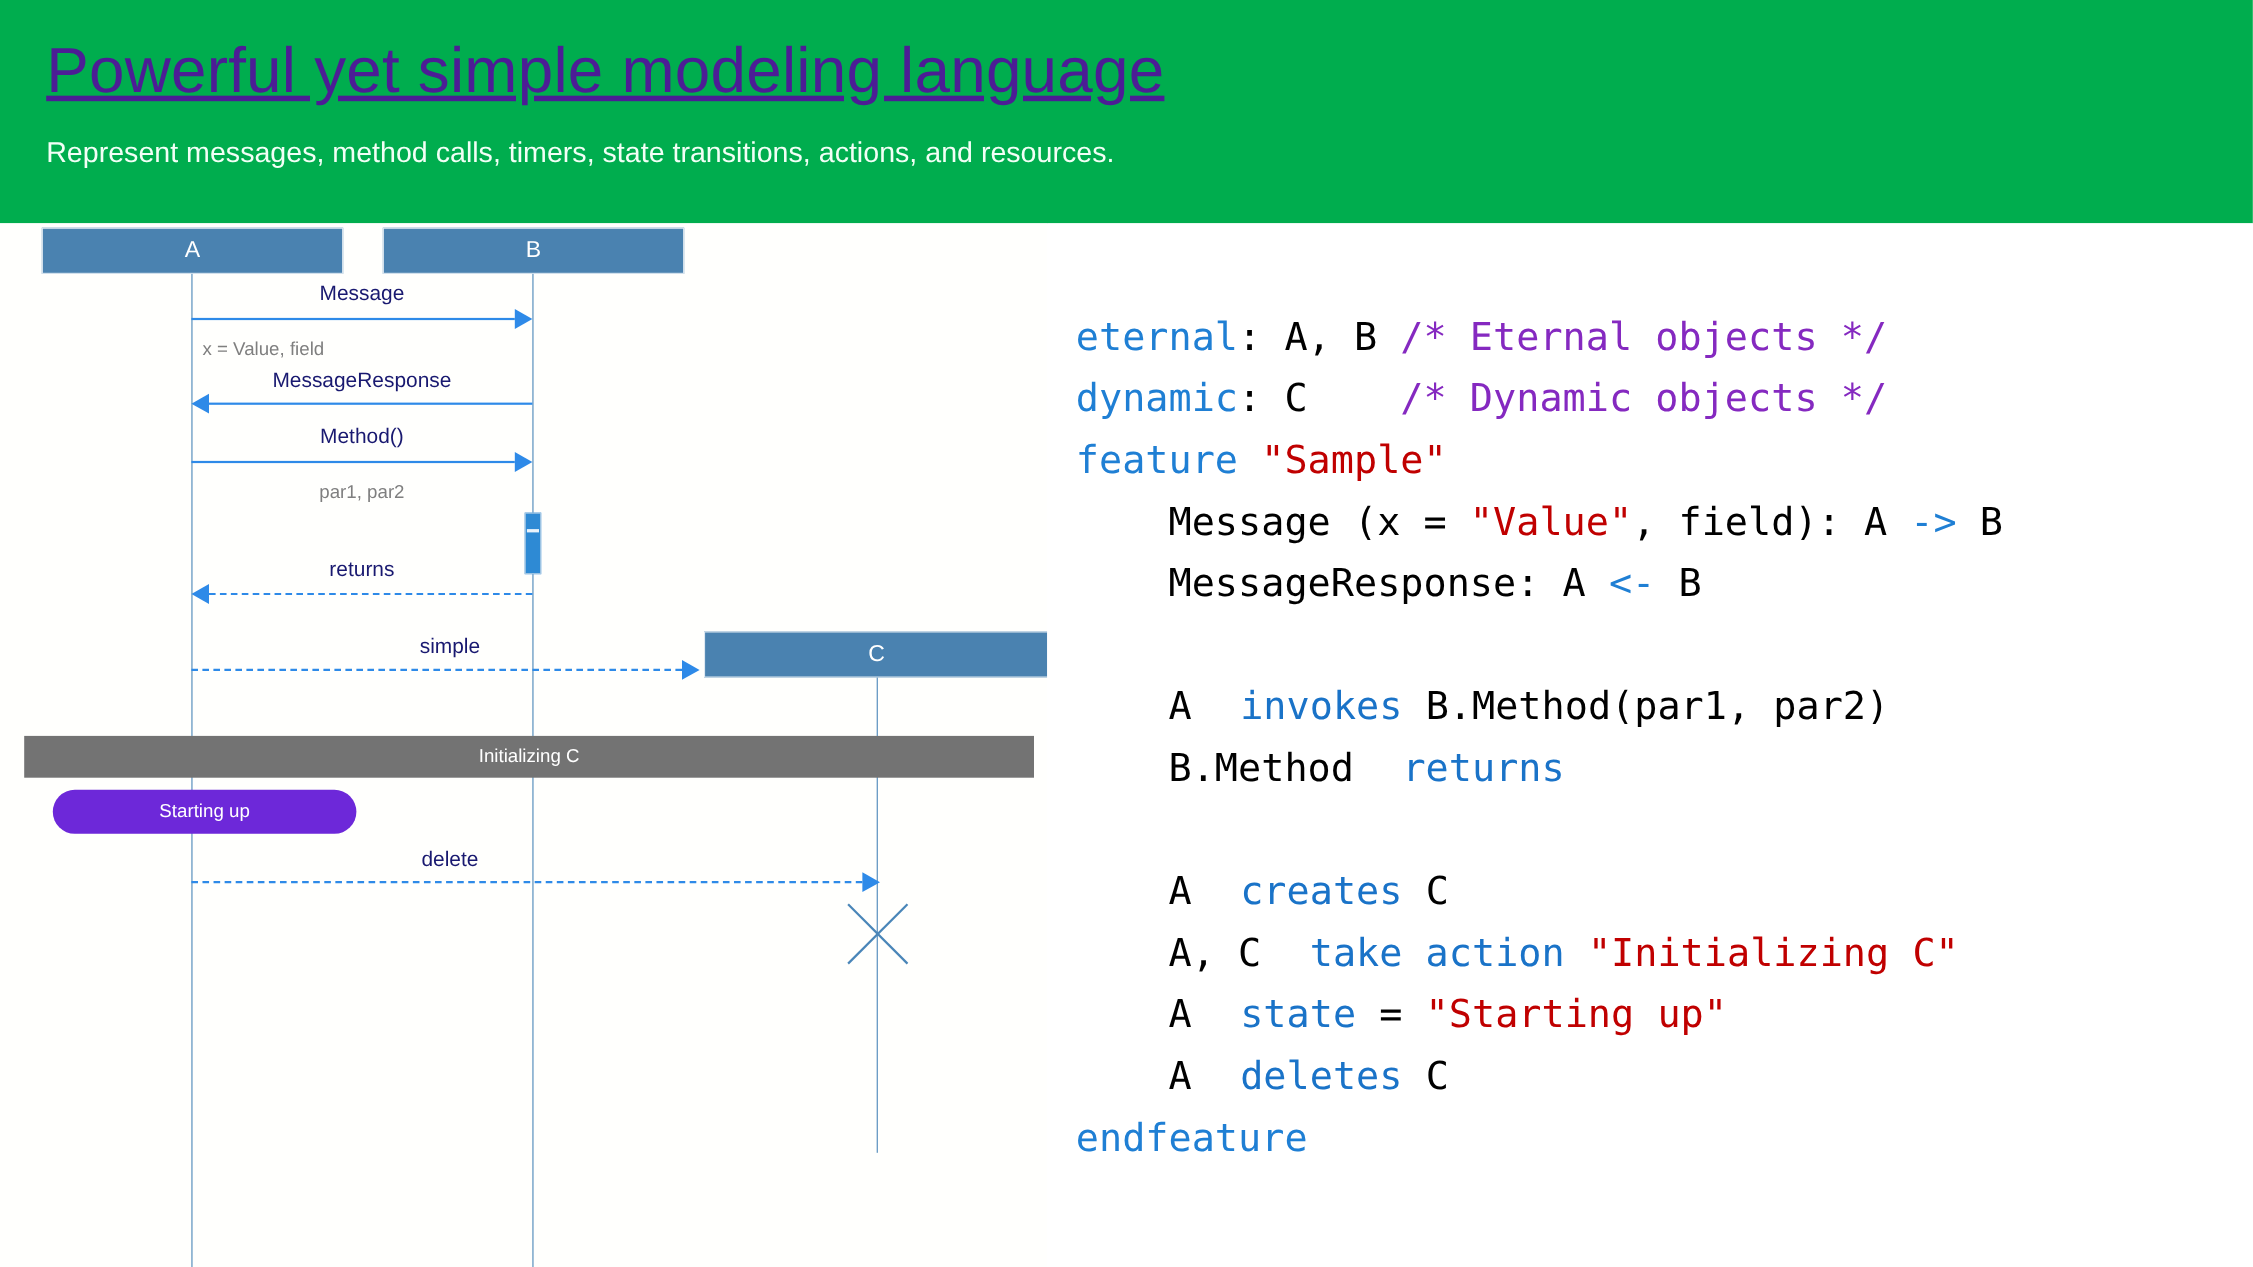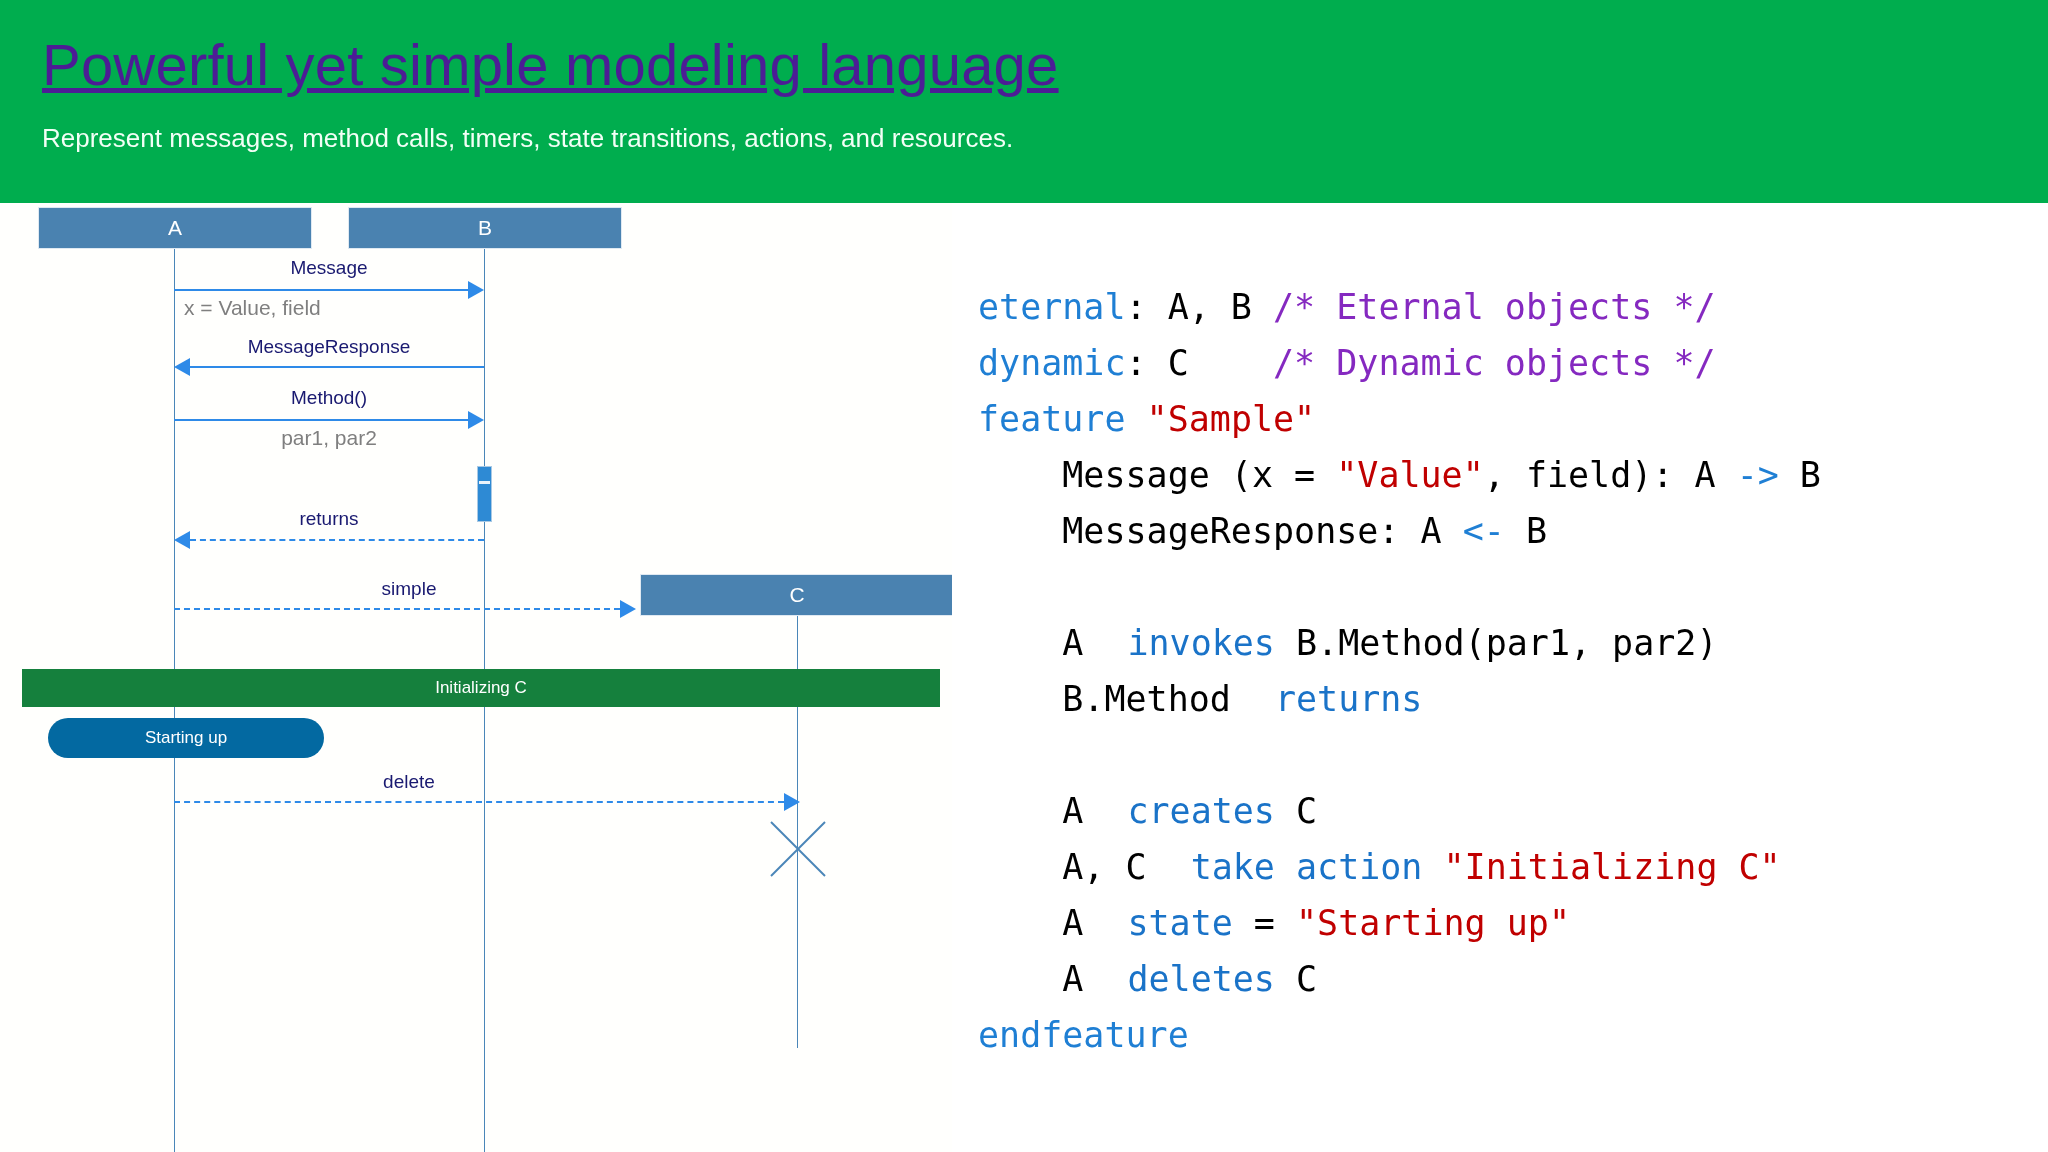--- a/index.html
+++ b/index.html
@@ -73,21 +73,22 @@
   
   .msg-label{
     position:absolute;
     color:#191970;
     font-size:19px;
     white-space:nowrap;
     text-align:center;
   }
   .msg-label.small{
     color:#7f7f7f;
-    font-size:21px;
+    font-size:17px;
+    margin-top:12px;
   }
 
   
   .arrow-line{
     position:absolute;height:0;
     border-top:2px solid #2e8ae8;
   }
   .arrow-line.dashed{
     border-top:2px dashed #2e8ae8;
   }
@@ -102,28 +103,28 @@
     position:absolute;
     width:0;height:0;
     border-top:9px solid transparent;
     border-bottom:9px solid transparent;
     border-right:16px solid #2e8ae8;
   }
 
   
   .action-bar{
     position:absolute;
-    background:#15803d;
+    background:#737373;
     display:flex;align-items:center;justify-content:center;
     color:#ffffff;font-size:17px;
   }
   
   .state-pill{
     position:absolute;
-    background:#0369a1;
+    background:#6d28d9;
     border-radius:999px;
     display:flex;align-items:center;justify-content:center;
     color:#ffffff;font-size:17px;
   }
   
   .term-x{position:absolute;}
 
   
   #code-panel{
     position:absolute;left:952px;top:203px;width:1096px;height:949px;

